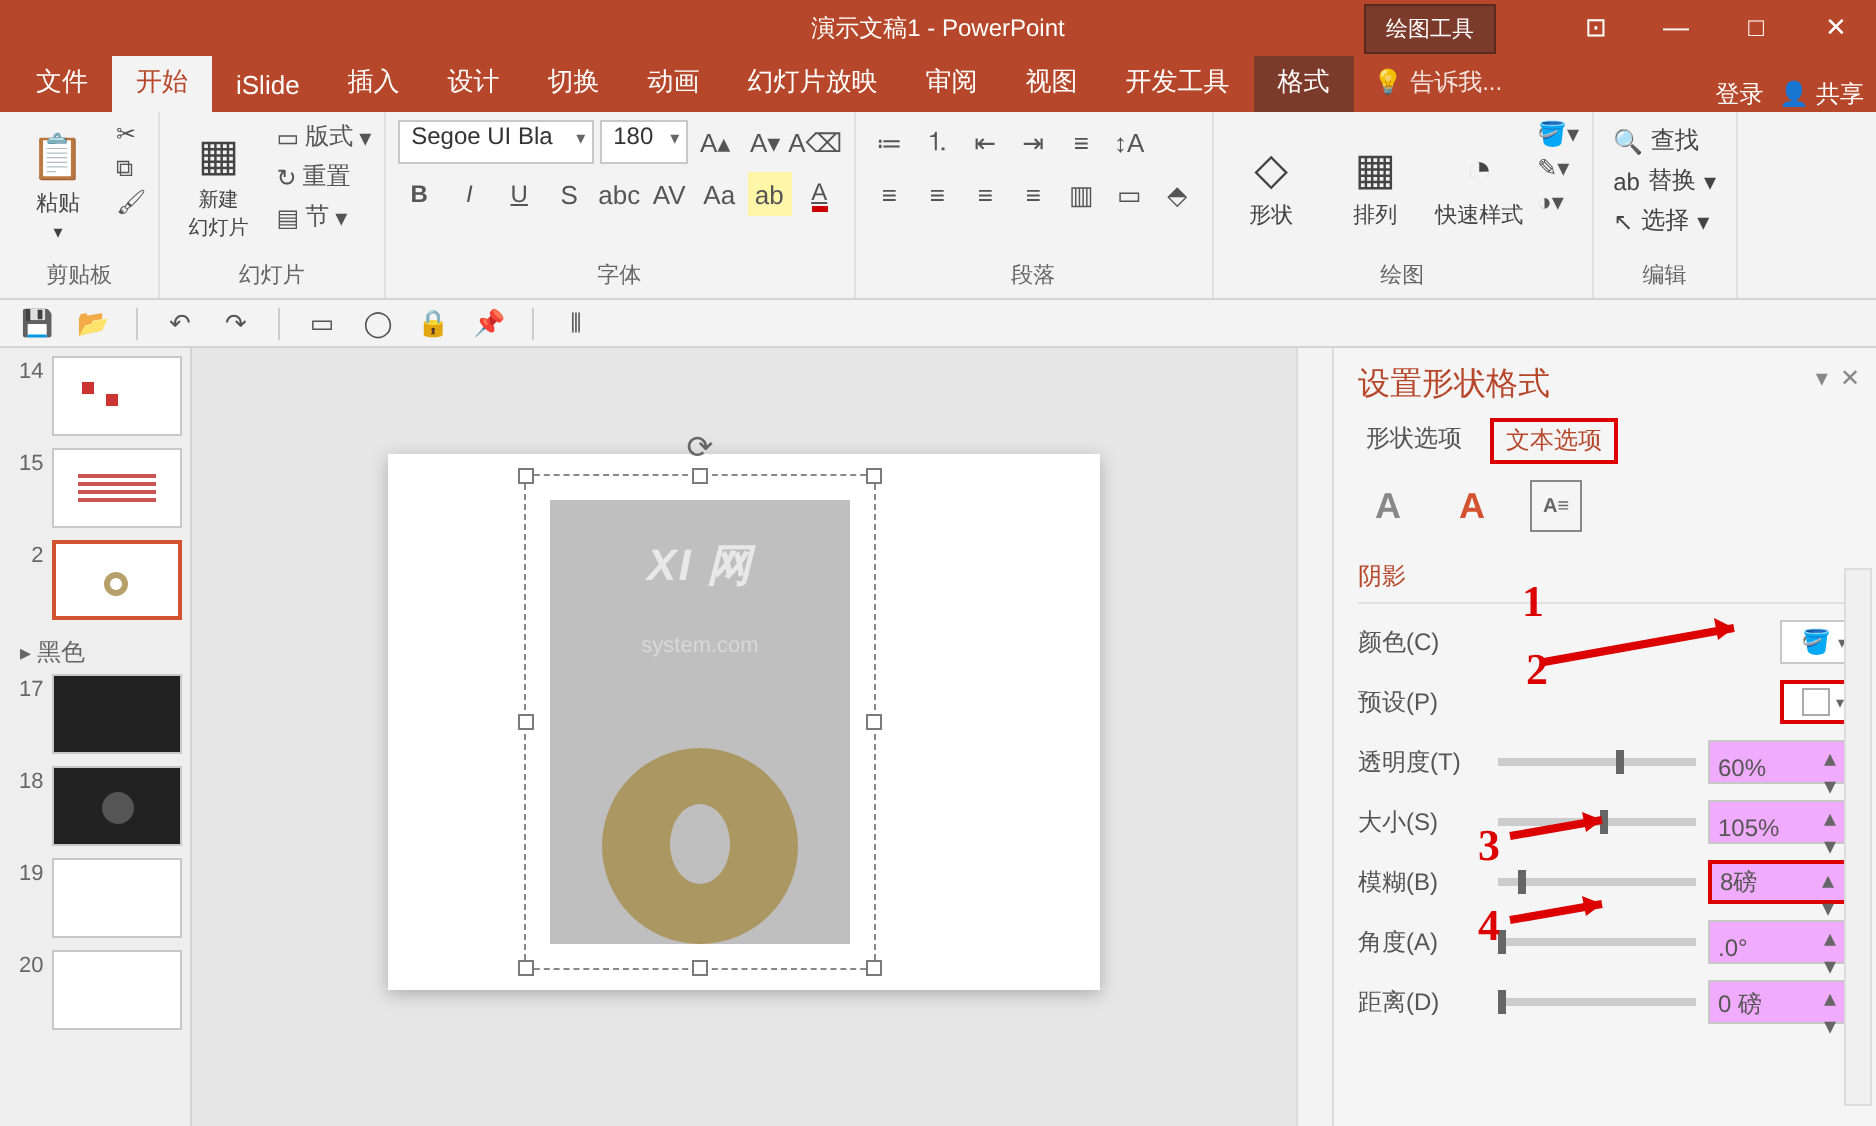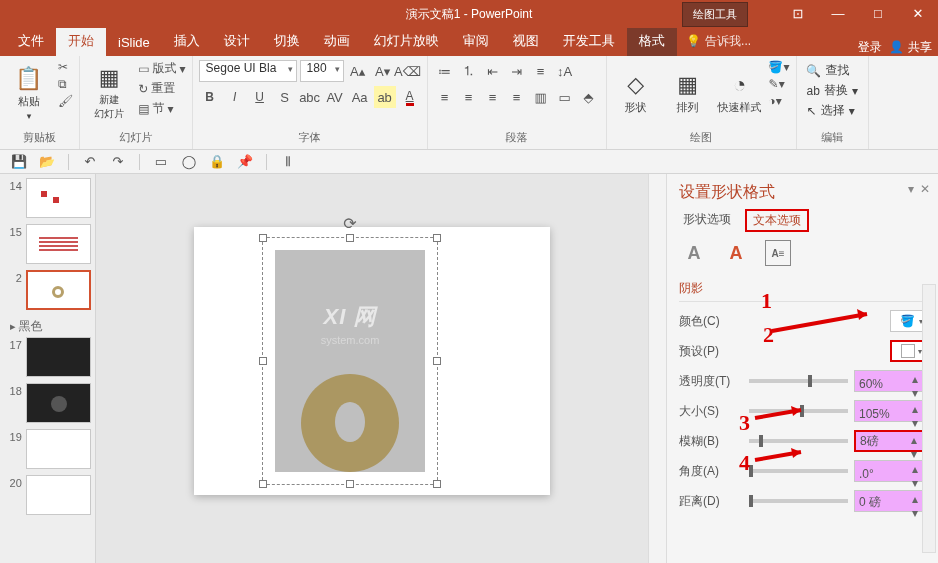--- a/index.html
+++ b/index.html
@@ -38,21 +38,21 @@
 .thumbs{width:96px;background:#eee;border-right:1px solid #d4d4d4;overflow:hidden;padding:4px}
 .thumb{display:flex;gap:4px;margin-bottom:6px}
 .thumb .num{width:18px;text-align:right;color:#666;font-size:11px;padding-top:2px}
 .thumb .sl{width:66px;height:40px;background:#fff;border:1px solid #c8c8c8;position:relative}
 .thumb.sel .sl{border:2px solid #d35230}
 .thumb .sl.dark{background:#222}
 .section-hdr{font-size:11px;color:#666;padding:2px 0 2px 6px;display:flex;align-items:center;gap:3px}
 .canvas{flex:1;background:#e6e6e6;position:relative;overflow:hidden}
 .slide{position:absolute;left:50%;top:48%;transform:translate(-50%,-50%);width:356px;height:268px;background:#fff;box-shadow:0 2px 8px rgba(0,0,0,.25)}
 .selbox{position:absolute;left:68px;top:10px;width:176px;height:248px;border:1px dashed #888}
-.selbox .obj{position:absolute;inset:12px;background:#bfbfbf;display:flex;flex-direction:column;align-items:center;justify-content:flex-end;padding-top:18px}
+.selbox .obj{position:absolute;inset:12px;background:#bfbfbf;display:flex;flex-direction:column;align-items:center;justify-content:space-between;padding-top:18px}
 .watermark{color:#e8e8e8;font-weight:bold;font-style:italic;font-size:22px;letter-spacing:1px}
 .watermark2{color:#d8d8d8;font-size:11px;margin-top:2px}
 .ring{width:98px;height:98px;border-radius:50%;background:#ab9762;margin-top:28px;position:relative}
 .ring::after{content:"";position:absolute;left:34px;top:28px;width:30px;height:40px;border-radius:50%;background:#bfbfbf}
 .handle{position:absolute;width:8px;height:8px;background:#fff;border:1px solid #7a7a7a}
 .rot{position:absolute;left:50%;top:-24px;transform:translateX(-50%);color:#666;font-size:16px}
 .vscroll{width:18px;background:#f3f3f3;border-left:1px solid #dcdcdc}
 .pane{width:272px;background:#f5f5f5;border-left:1px solid #dcdcdc;position:relative;padding:8px 12px}
 .pane-title{color:#b7472a;font-size:16px;font-weight:500;margin-bottom:6px;display:flex;align-items:center}
 .pane-close{position:absolute;right:8px;top:8px;display:flex;gap:6px;color:#888}

